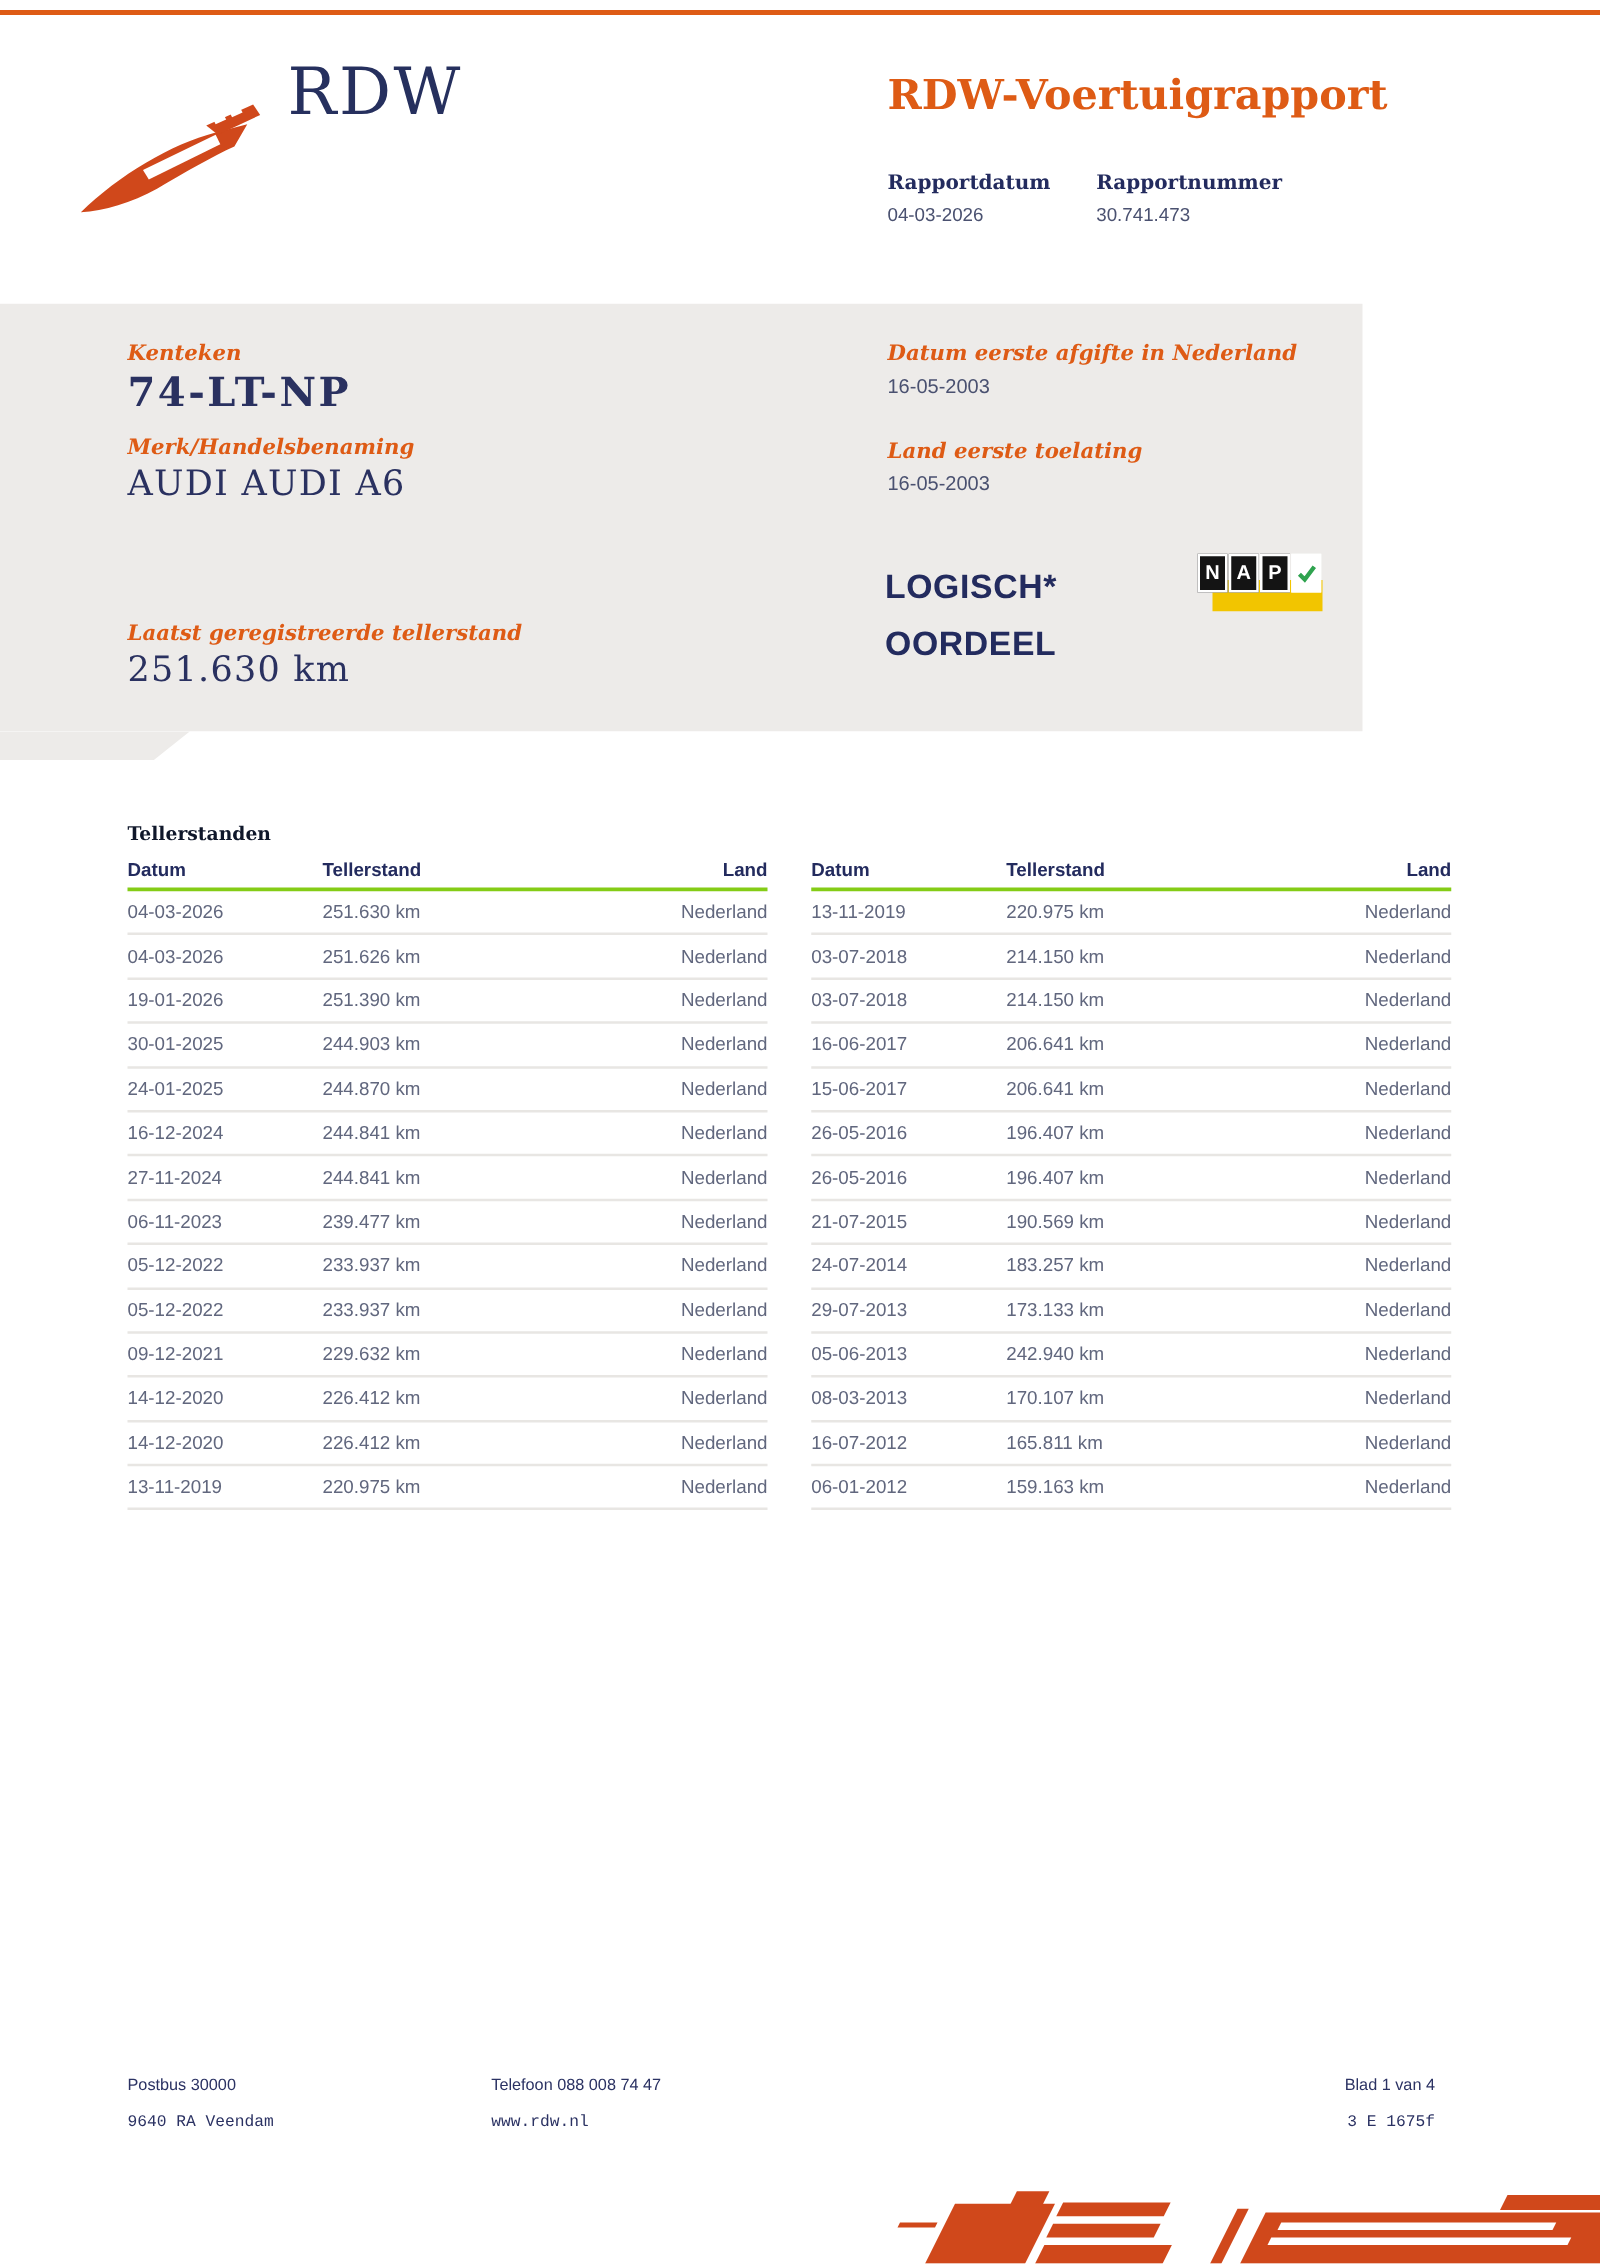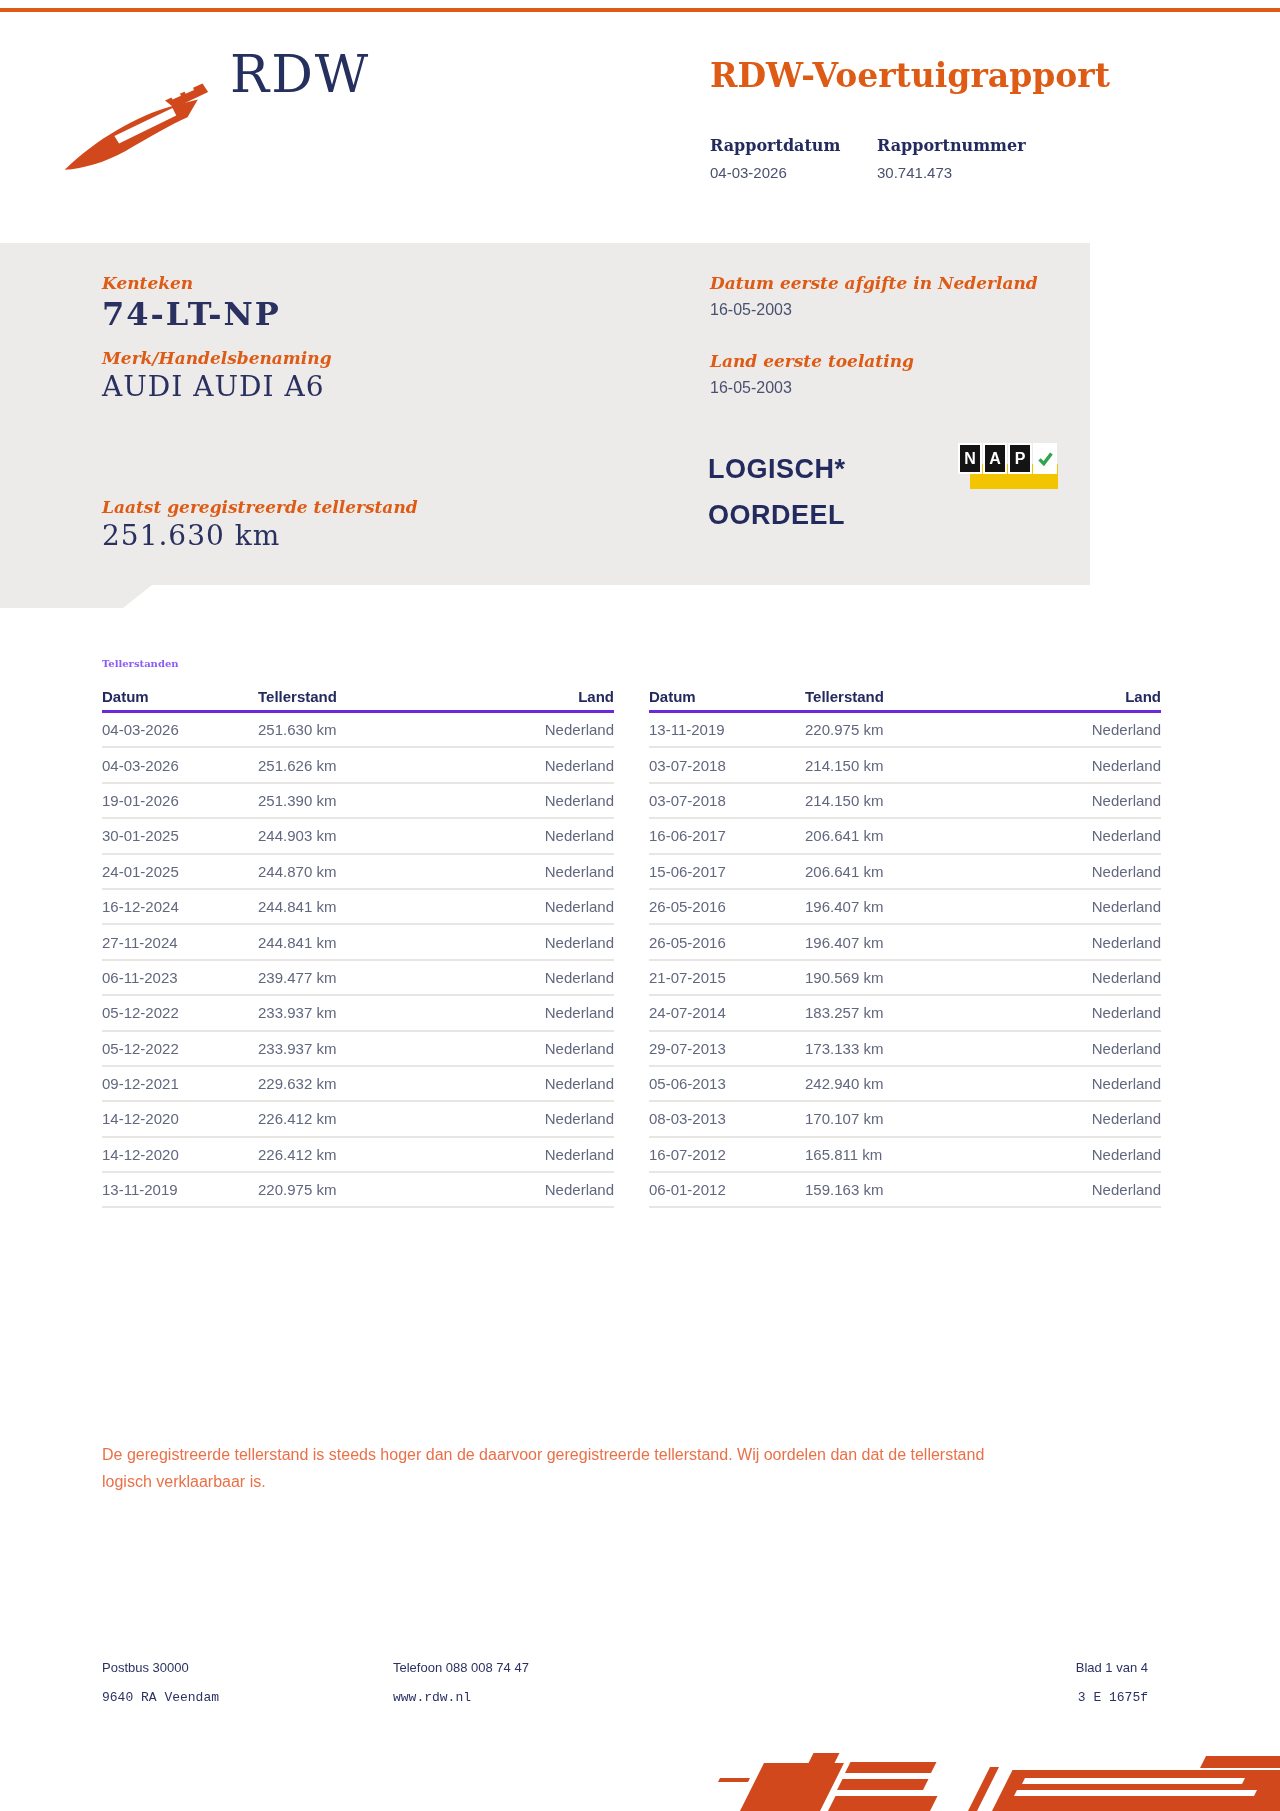--- a/index.html
+++ b/index.html
@@ -46,24 +46,24 @@
   .nap-tiles { position:absolute; left:0; top:0; display:flex; gap:1px; }
   .nap-tile {
     width:20px; height:27px; background:#141414; border:2px solid #ffffff;
     display:flex; align-items:center; justify-content:center;
     color:#ffffff; font-weight:bold; font-size:16px;
   }
   .nap-tile.check { background:#ffffff; }
 
   
   .section-title { position:absolute; left:102px; top:658px; margin:0;
-    font-family:"DejaVu Serif", serif; font-weight:bold; font-size:10px; color:#8b5cf6; }
+    font-family:"DejaVu Serif", serif; font-weight:bold; font-size:15px; color:#0f172a; }
   .tables { position:absolute; left:102px; top:688px; width:1059px; display:flex; gap:35px; }
   .mtable { width:512px; }
-  .thead { display:flex; height:22px; border-bottom:3px solid #6d28d9;
+  .thead { display:flex; height:22px; border-bottom:3px solid #84cc16;
     font-weight:bold; font-size:15px; color:#232B5E; }
   .trow { display:flex; align-items:center; height:33.4px; border-bottom:2px solid #E8E6E3;
     font-size:15px; color:#61677E; }
   .c-date { width:156px; }
   .c-val  { flex:1; text-align:left; }
   .c-land { width:130px; text-align:right; }
 
   
   .note { position:absolute; left:102px; top:1426px; width:900px; }
   .note h3 { margin:0; font-size:20px; font-weight:900; color:#232B5E; letter-spacing:0.3px; }
@@ -332,21 +332,20 @@
 
         <div class="trow">
           <span class="c-date">06-01-2012</span>
           <span class="c-val">159.163 km</span>
           <span class="c-land">Nederland</span>
         </div>
       </div>
   </div>
 
   <section class="note">
-    <p>De geregistreerde tellerstand is steeds hoger dan de daarvoor geregistreerde tellerstand. Wij oordelen dan dat de tellerstand logisch verklaarbaar is.</p>
   </section>
 
   <footer class="pfooter">
     <div class="fcol fcol-1">
       <div>Postbus 30000</div>
       <div>9640 RA Veendam</div>
     </div>
     <div class="fcol fcol-2">
       <div>Telefoon 088 008 74 47</div>
       <div>www.rdw.nl</div>

